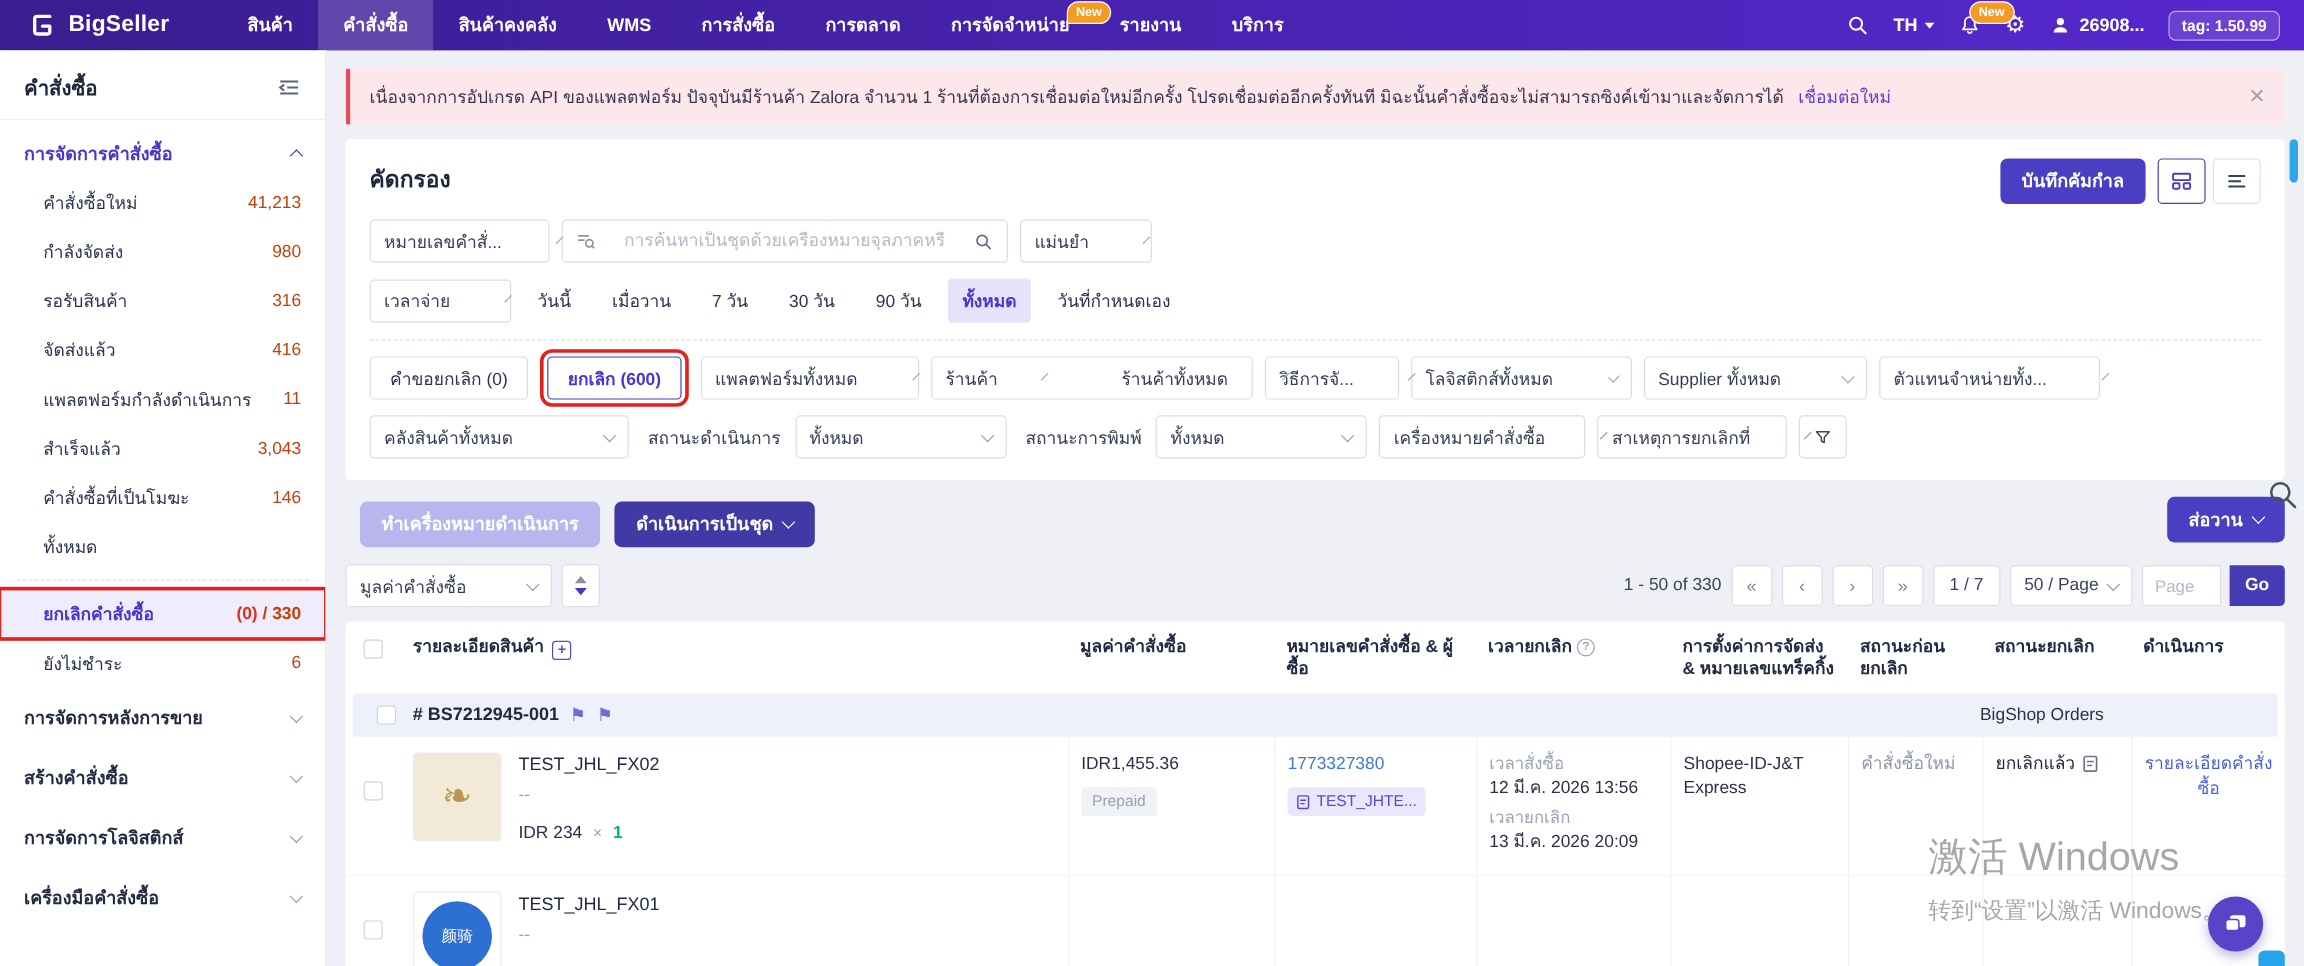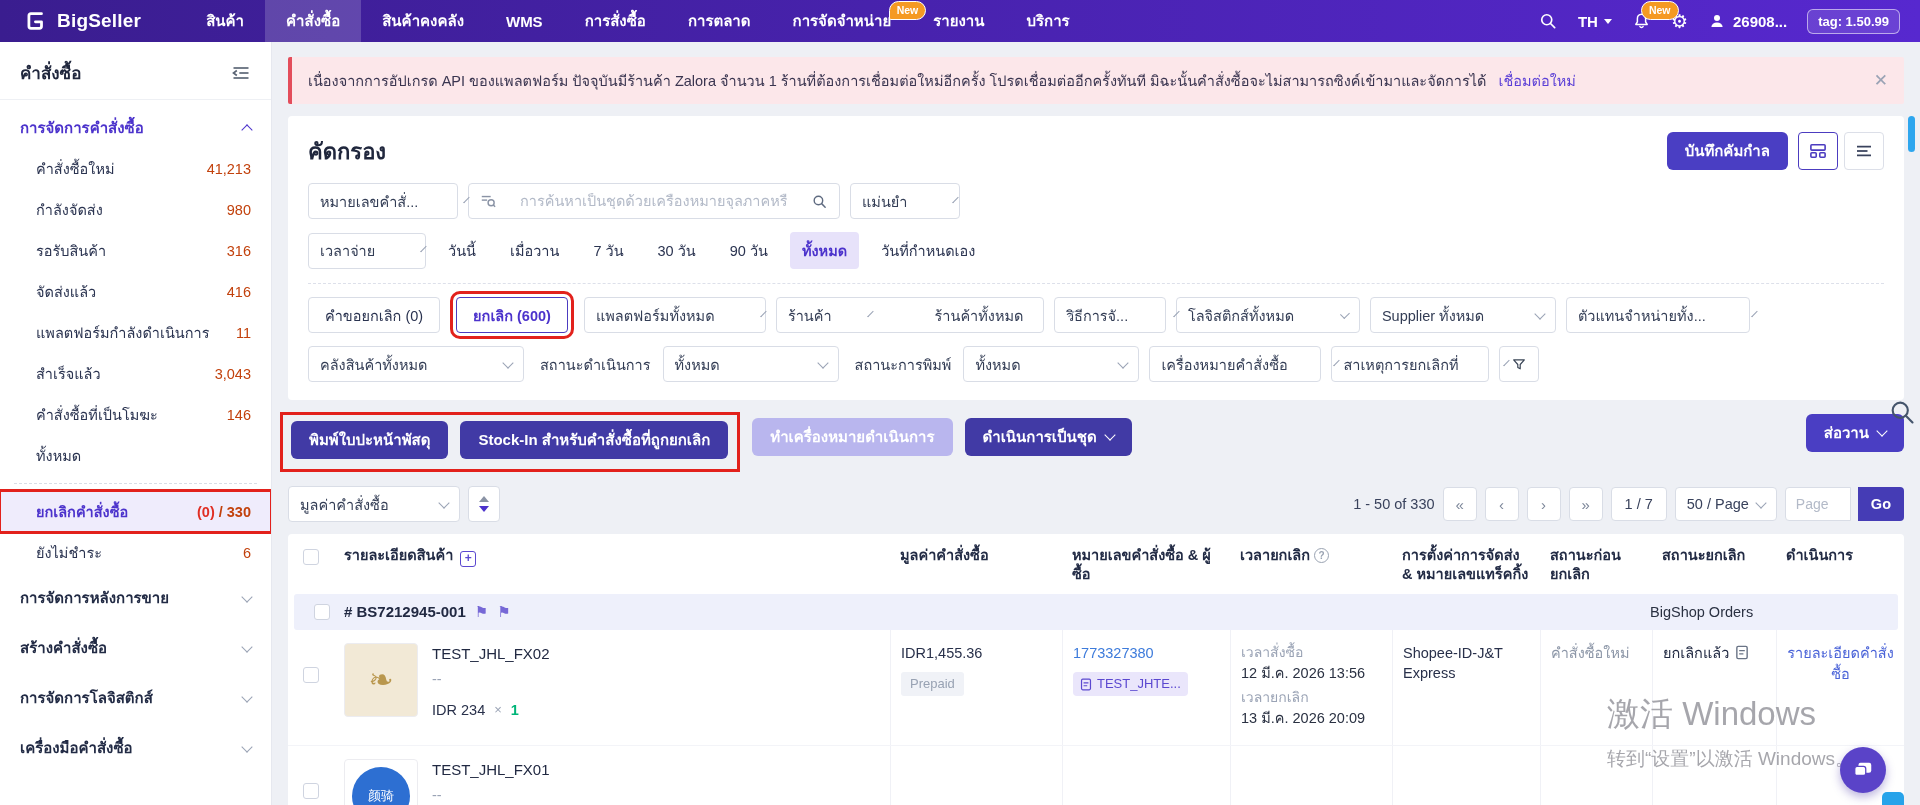--- a/index.html
+++ b/index.html
@@ -37,21 +37,21 @@
 .chv{display:inline-block;width:8px;height:8px;border-right:1.7px solid #9aa3b5;border-bottom:1.7px solid #9aa3b5;transform:rotate(45deg);margin-top:-3px}
 .chv.up{transform:rotate(-135deg);border-color:#4c33cc;margin-top:3px}
 
 .main{flex:1;position:relative;padding:0 16px;overflow:hidden}
 .alert{margin-top:15px;background:#fce7ea;border-left:4px solid #e34d5b;display:flex;align-items:center;padding:12px 16px;font-size:14.5px;color:#3a3550;border-radius:2px}
 .alert-link{color:#5b3fd6;margin-left:12px;white-space:nowrap;cursor:pointer}
 .alert-close{margin-left:auto;color:#9aa3b5;font-size:17px;cursor:pointer;padding-left:24px}
 .card{background:#fff;border-radius:4px}
 .filter-card{margin-top:12px;padding:16px 20px 18px}
 .fc-head{display:flex;align-items:flex-start;justify-content:space-between}
-.fc-title{font-size:22px;font-weight:700;color:#20273d;margin-top:2px}
+.fc-title{font-size:19px;font-weight:700;color:#20273d;margin-top:2px}
 .fc-head-right{display:flex;gap:10px;align-items:center}
 .btn{height:38px;background:#4a3ec3;color:#fff;border:none;border-radius:6px;font-size:15px;font-weight:700;padding:0 18px;cursor:pointer;display:inline-flex;align-items:center;gap:7px;white-space:nowrap}
 .toggle-group{display:flex;gap:6px}
 .toggle-btn{width:40px;height:38px;border:1px solid #dcdfe8;border-radius:4px;display:flex;align-items:center;justify-content:center;background:#fff;cursor:pointer;color:#39425c}
 .toggle-btn.sel{border:1.7px solid #4c3cc0;color:#4c3cc0}
 .frow{display:flex;gap:10px;align-items:center;margin-top:13px}
 .ctrl{height:36px;border:1px solid #d9dde6;border-radius:4px;display:flex;align-items:center;padding:0 11px;gap:24px;background:#fff;font-size:14.5px;color:#333d55;cursor:pointer;white-space:nowrap;flex:none}
 .ctrl .spacer{flex:1}
 .plain-input{border:none;outline:none;flex:1;font-size:14.5px;font-family:inherit;color:#333d55;background:transparent}
 .plain-input::placeholder{color:#b3bac8}
@@ -420,24 +420,20 @@
         </div>
         <div class="ctrl funnel-btn">
           <svg width="17" height="17" viewBox="0 0 24 24">
               <path d="M4 5 h16 l-6.2 7 v6.5 l-3.6 -2 v-4.5 Z" fill="none" stroke="#3a4556" stroke-width="1.8" stroke-linejoin="round"></path>
             </svg>
         </div>
       </div>
     </section>
 
     <div class="actions-row">
-      <div class="red-wrap">
-        <button class="btn dark">พิมพ์ใบปะหน้าพัสดุ</button>
-        <button class="btn dark">Stock-In สำหรับคำสั่งซื้อที่ถูกยกเลิก</button>
-      </div>
       <button class="btn disabled gap12">ทำเครื่องหมายดำเนินการ</button>
       <button class="btn dark gap12" style="gap:9px">
         <span>ดำเนินการเป็นชุด</span>
         <span class="chv" style="border-color:#fff;margin-top:-4px"></span>
       </button>
       <div class="export-wrap">
         <span class="float-search">
           <svg width="28" height="28" viewBox="0 0 24 24">
               <circle cx="10.5" cy="10.5" r="6.5" fill="none" stroke="#44546b" stroke-width="1.8"></circle>
               <line x1="15.5" y1="15.5" x2="21" y2="21" stroke="#44546b" stroke-width="1.8" stroke-linecap="round"></line>

